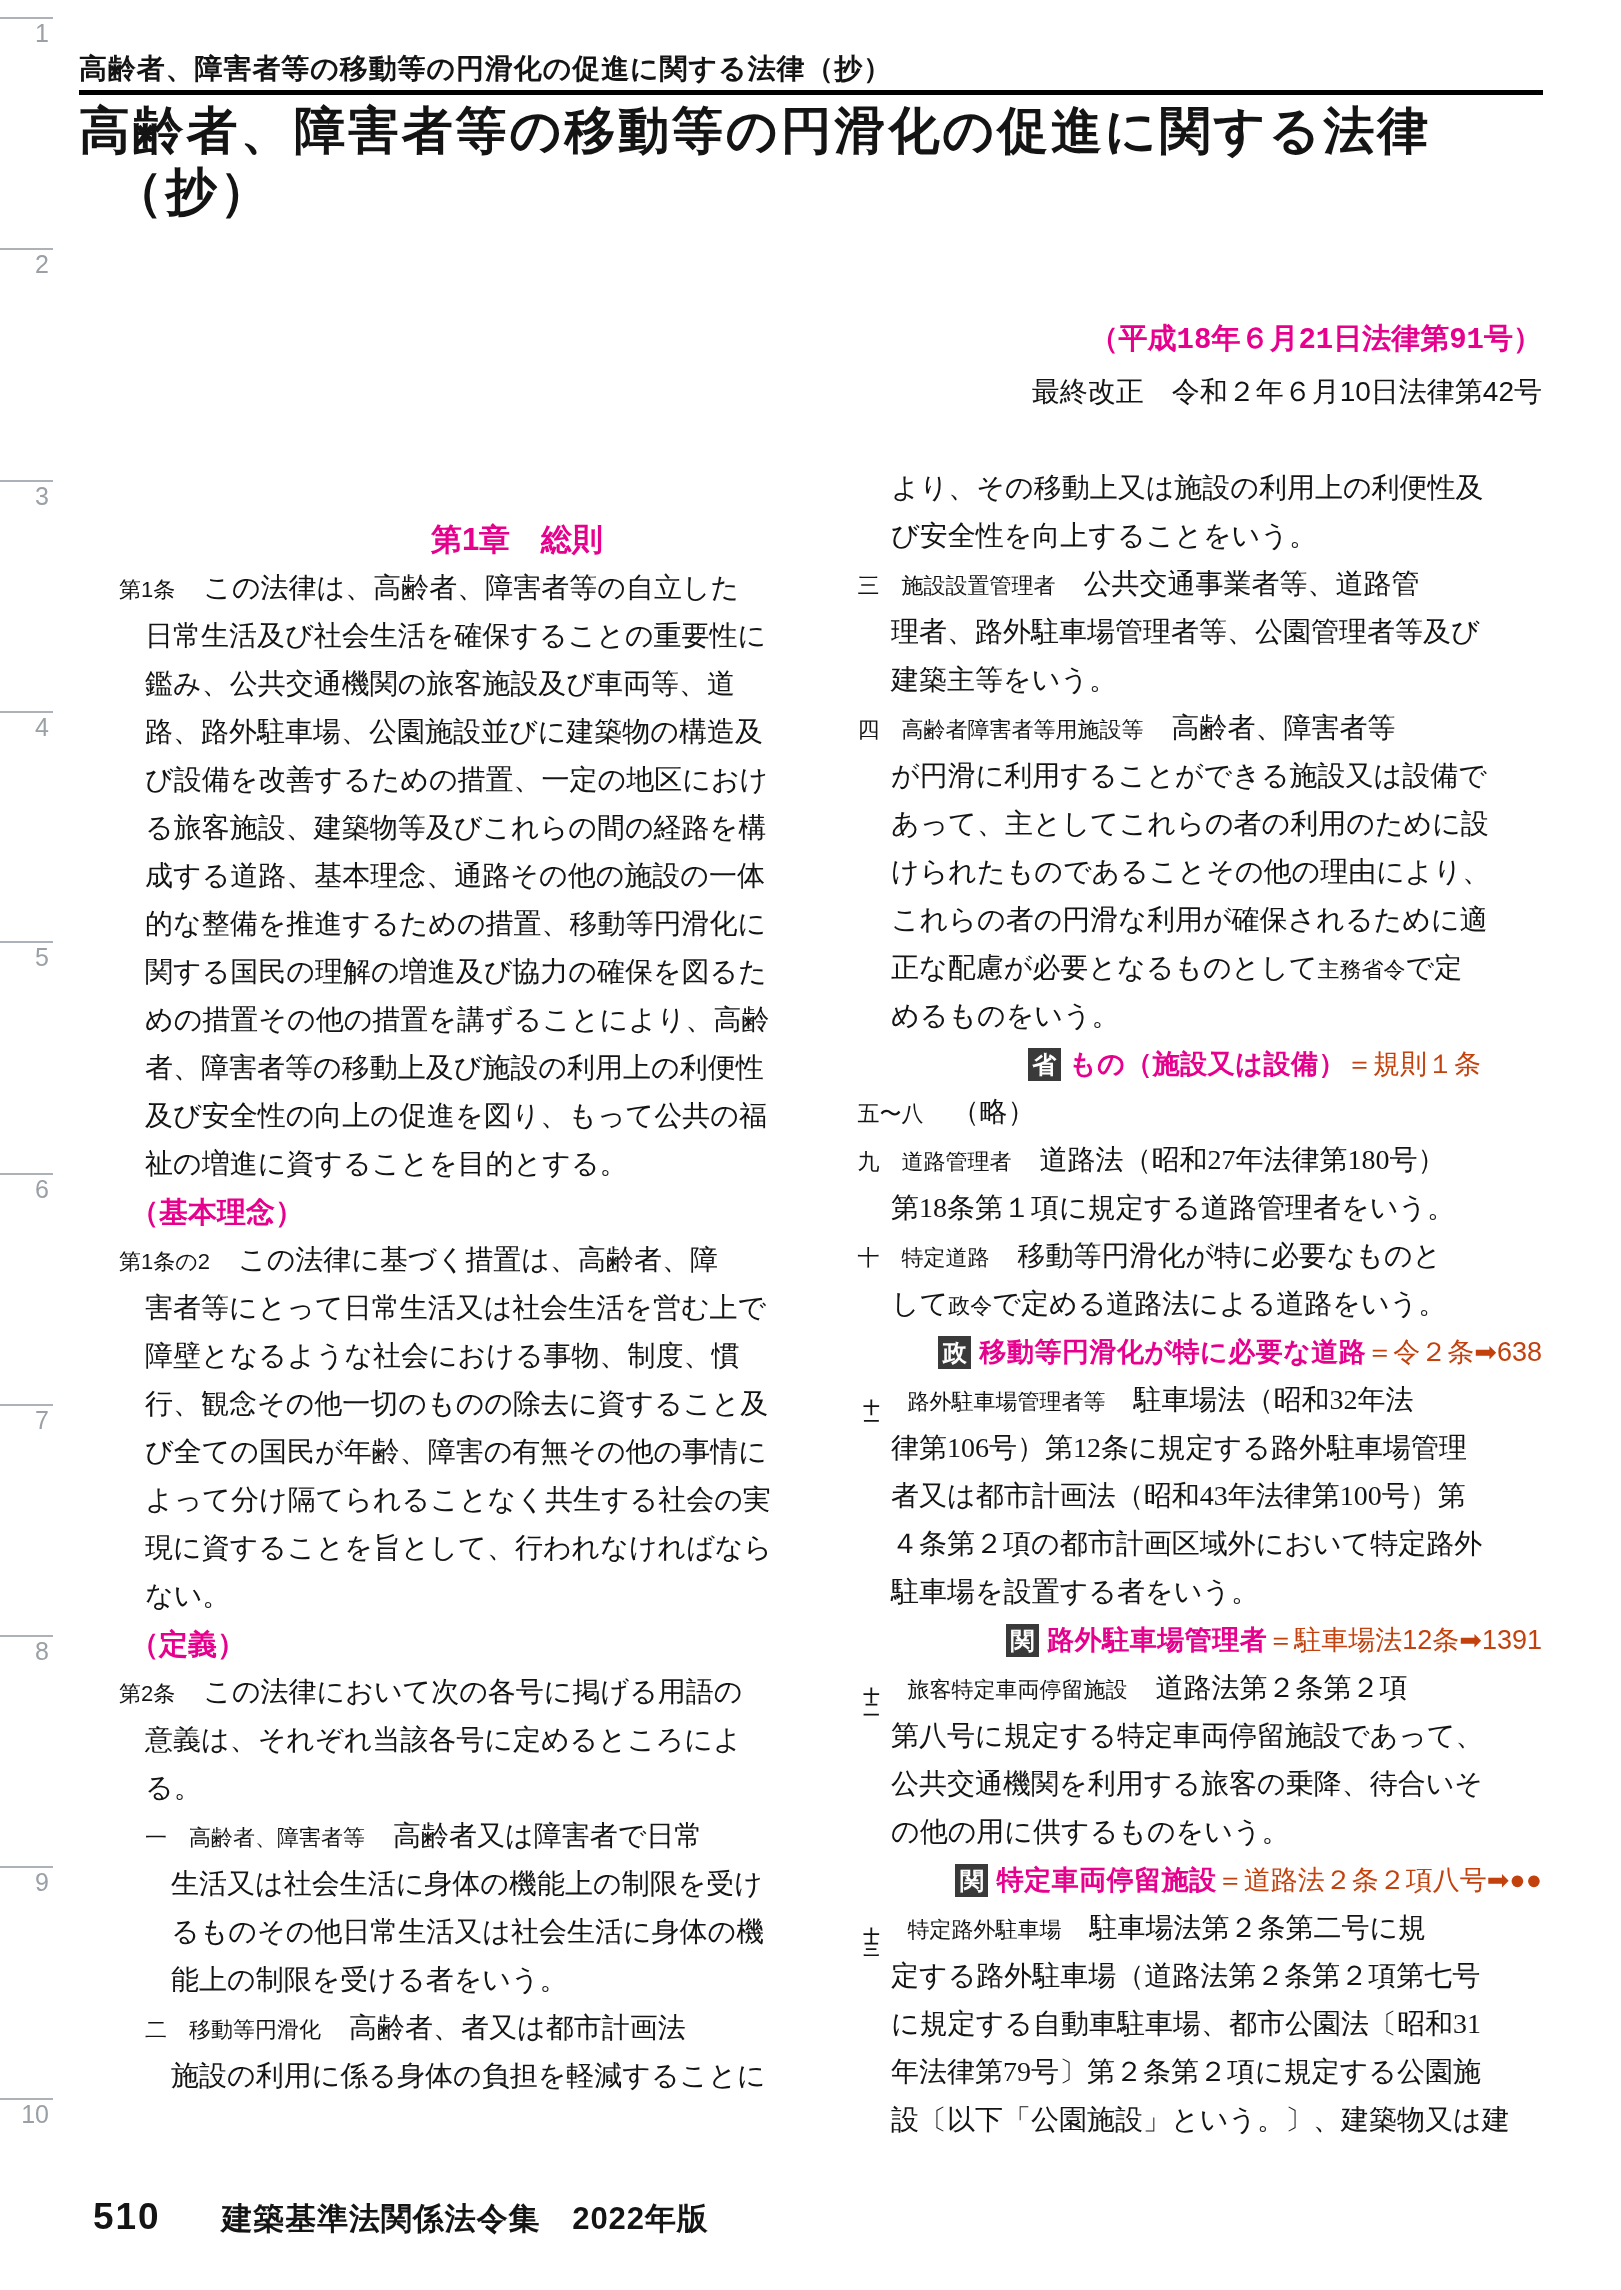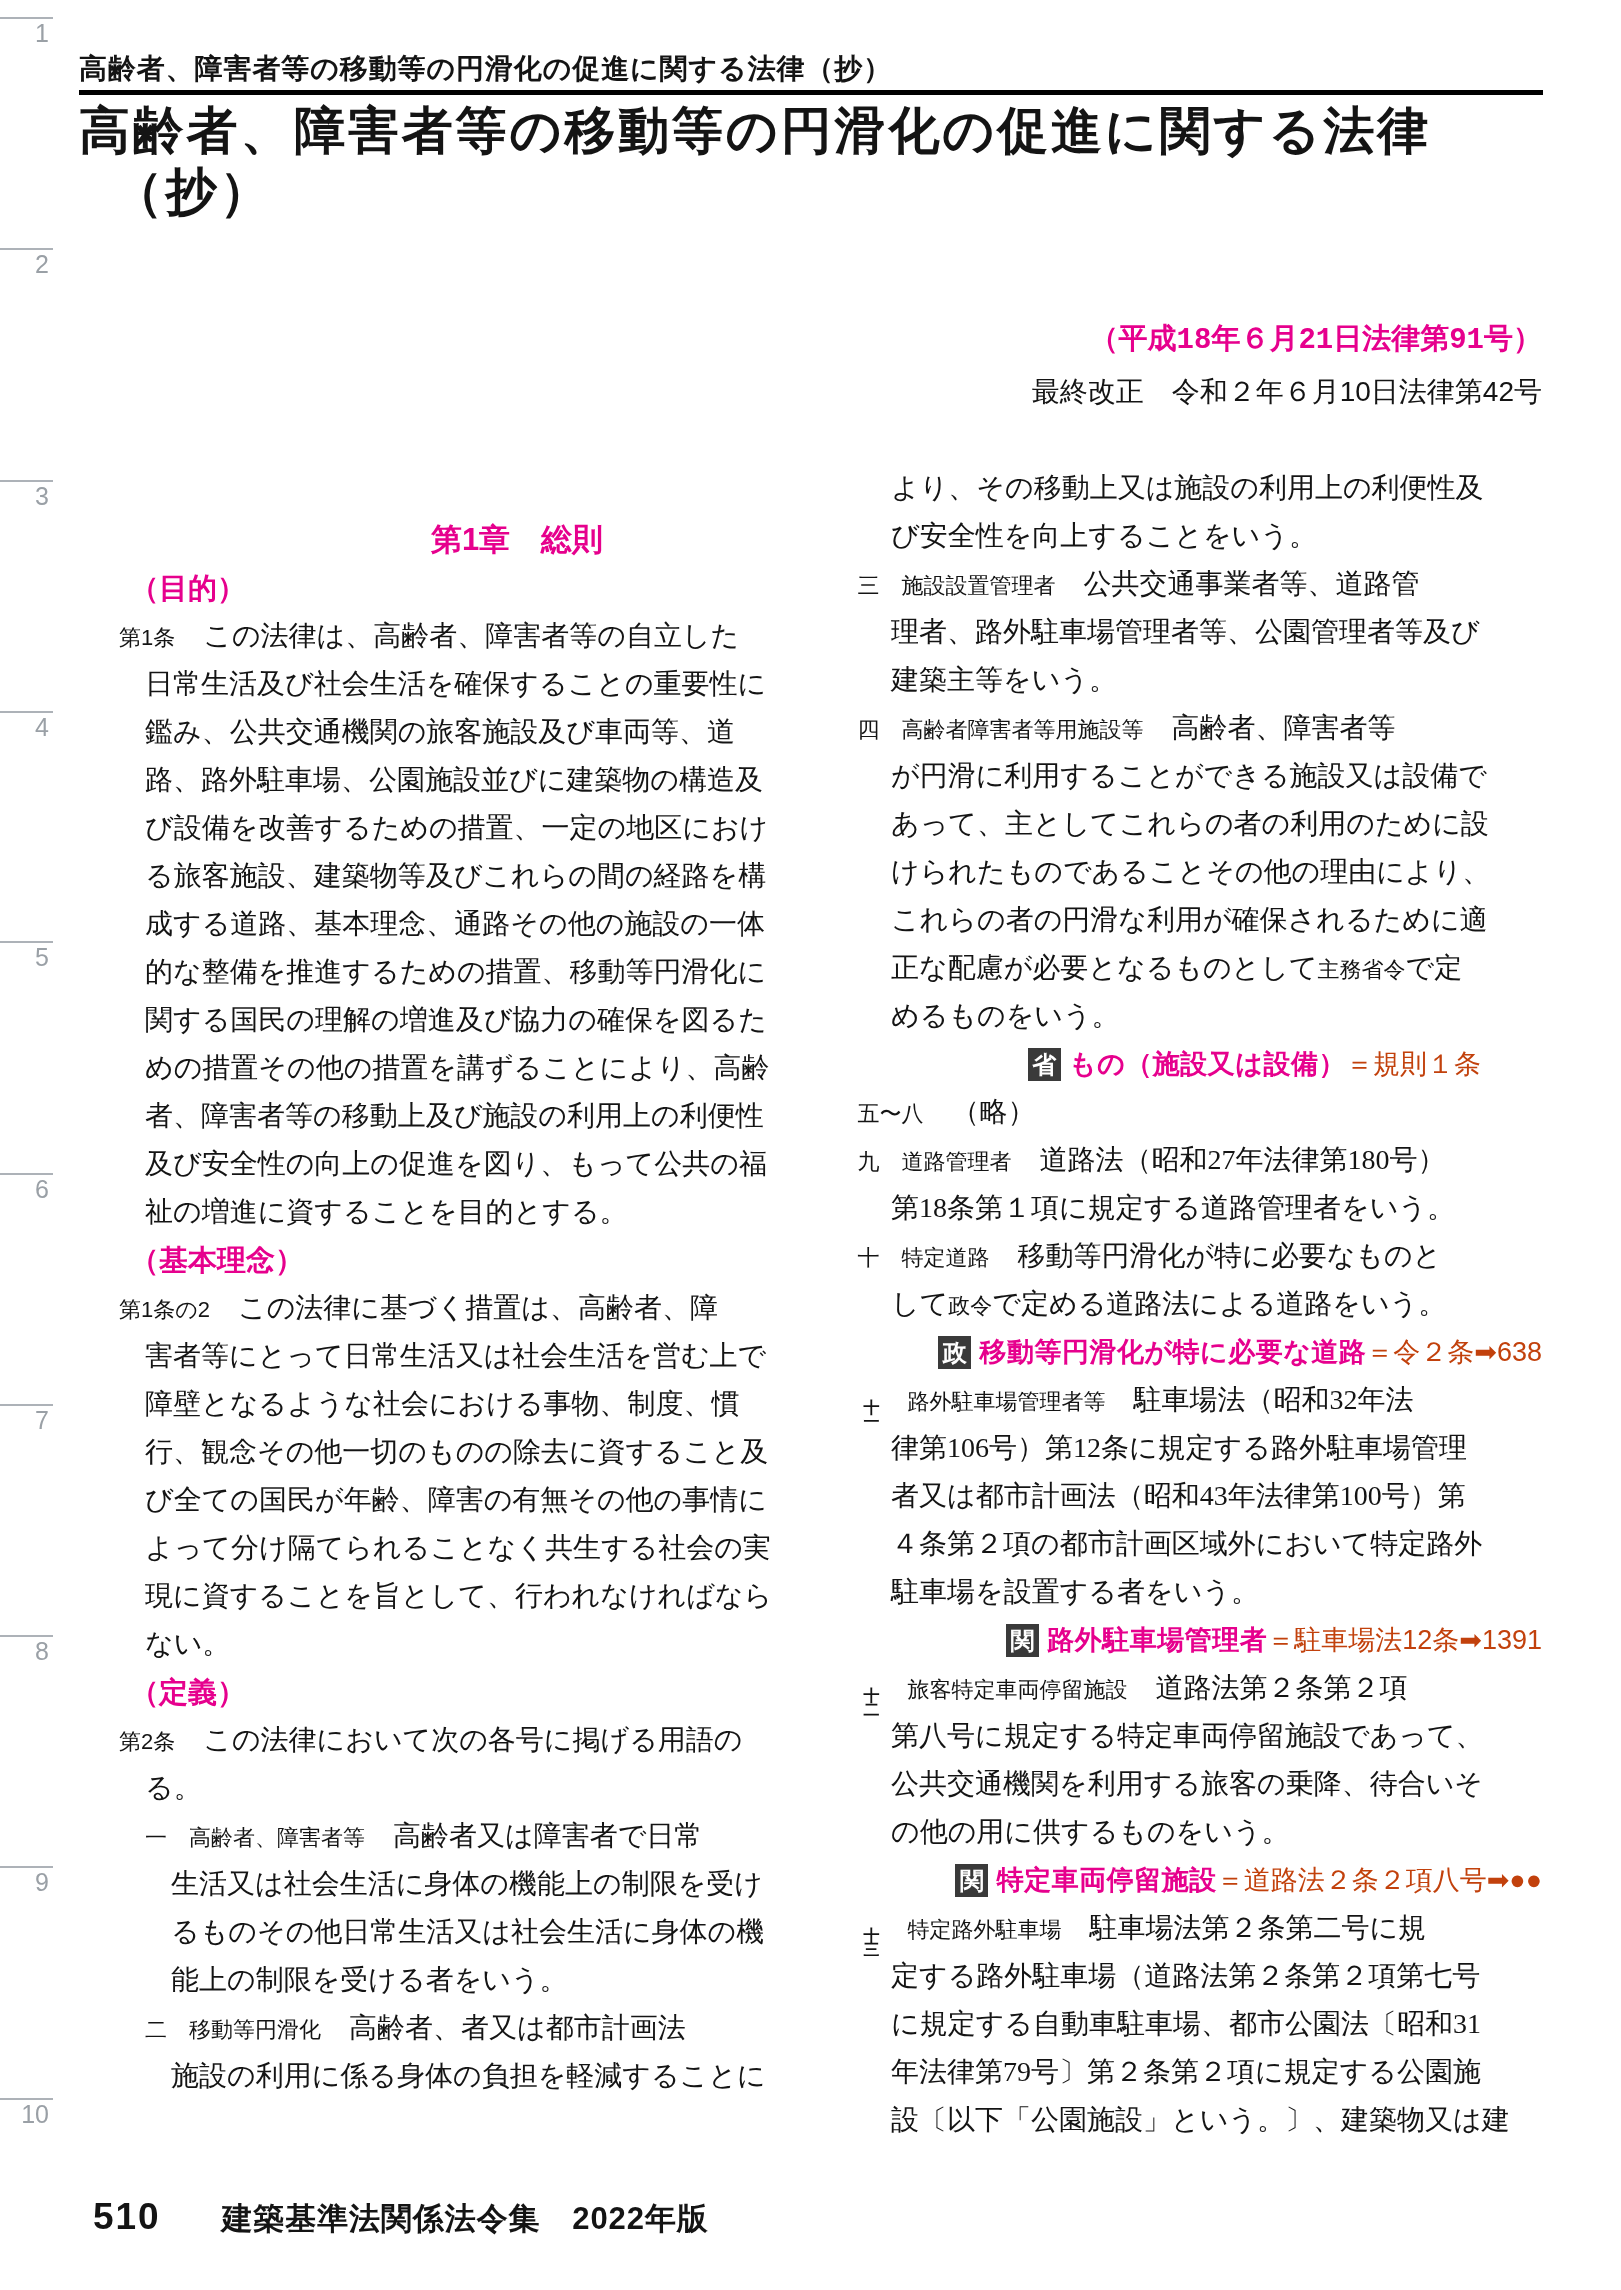--- a/index.html
+++ b/index.html
@@ -105,21 +105,20 @@
   <div class="law-title">
     <div class="l1">高齢者、障害者等の移動等の円滑化の促進に関する法律</div>
     <div class="l2">（抄）</div>
   </div>
 
   <div class="promulgation">（平成18年６月21日法律第91号）</div>
   <div class="amendment">最終改正　令和２年６月10日法律第42号</div>
 
   <div id="leftcol" class="col">
       <div class="ln chapter"><span>第1章　総則</span></div>
-      <div class="ln caption"><span>（目的）</span></div>
       <div class="ln ahead"><span class="b">第1条</span><span>　この法律は、高齢者、障害者等の自立した</span></div>
       <div class="ln acont"><span>日常生活及び社会生活を確保することの重要性に</span></div>
       <div class="ln acont"><span>鑑み、公共交通機関の旅客施設及び車両等、道</span></div>
       <div class="ln acont"><span>路、路外駐車場、公園施設並びに建築物の構造及</span></div>
       <div class="ln acont"><span>び設備を改善するための措置、一定の地区におけ</span></div>
       <div class="ln acont"><span>る旅客施設、建築物等及びこれらの間の経路を構</span></div>
       <div class="ln acont"><span>成する道路、基本理念、通路その他の施設の一体</span></div>
       <div class="ln acont"><span>的な整備を推進するための措置、移動等円滑化に</span></div>
       <div class="ln acont"><span>関する国民の理解の増進及び協力の確保を図るた</span></div>
       <div class="ln acont"><span>めの措置その他の措置を講ずることにより、高齢</span></div>
@@ -130,20 +129,21 @@
       <div class="ln ahead"><span class="b">第1条の2</span><span>　この法律に基づく措置は、高齢者、障</span></div>
       <div class="ln acont"><span>害者等にとって日常生活又は社会生活を営む上で</span></div>
       <div class="ln acont"><span>障壁となるような社会における事物、制度、慣</span></div>
       <div class="ln acont"><span>行、観念その他一切のものの除去に資すること及</span></div>
       <div class="ln acont"><span>び全ての国民が年齢、障害の有無その他の事情に</span></div>
       <div class="ln acont"><span>よって分け隔てられることなく共生する社会の実</span></div>
       <div class="ln acont"><span>現に資することを旨として、行われなければなら</span></div>
       <div class="ln acont"><span>ない。</span></div>
       <div class="ln caption"><span>（定義）</span></div>
       <div class="ln ahead"><span class="b">第2条</span><span>　この法律において次の各号に掲げる用語の</span></div>
+      <div class="ln acont"><span>意義は、それぞれ当該各号に定めるところによ</span></div>
       <div class="ln acont"><span>る。</span></div>
       <div class="ln ihead"><span class="b">一　高齢者、障害者等</span><span>　高齢者又は障害者で日常</span></div>
       <div class="ln icont"><span>生活又は社会生活に身体の機能上の制限を受け</span></div>
       <div class="ln icont"><span>るものその他日常生活又は社会生活に身体の機</span></div>
       <div class="ln icont"><span>能上の制限を受ける者をいう。</span></div>
       <div class="ln ihead"><span class="b">二　移動等円滑化</span><span>　高齢者、者又は都市計画法</span></div>
       <div class="ln icont"><span>施設の利用に係る身体の負担を軽減することに</span></div>
     </div>
   <div id="rightcol" class="col">
       <div class="ln icont"><span>より、その移動上又は施設の利用上の利便性及</span></div>

